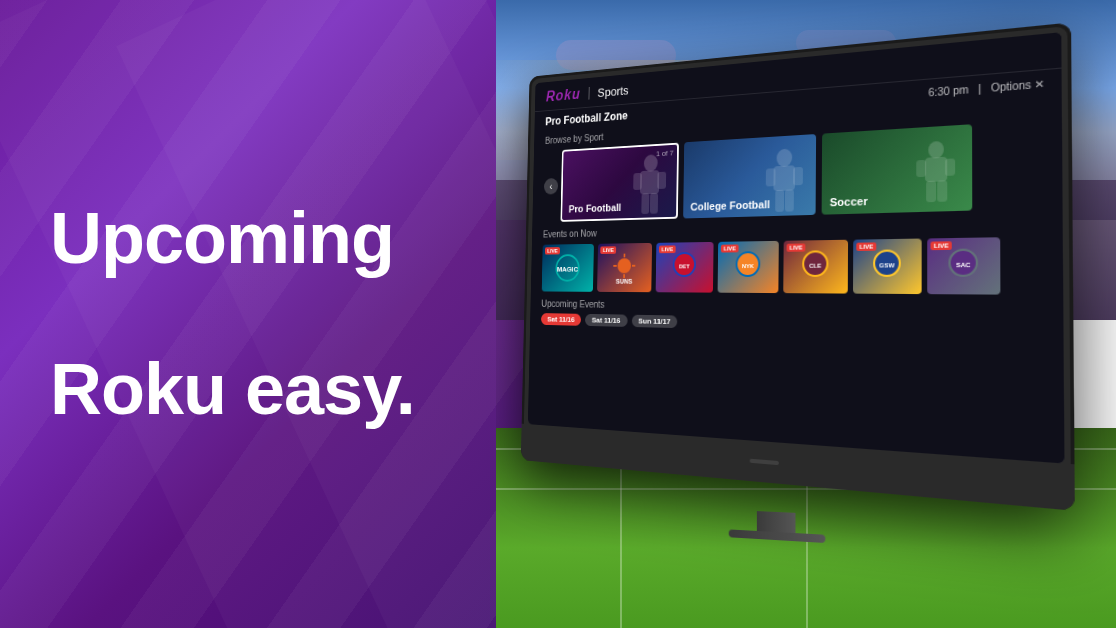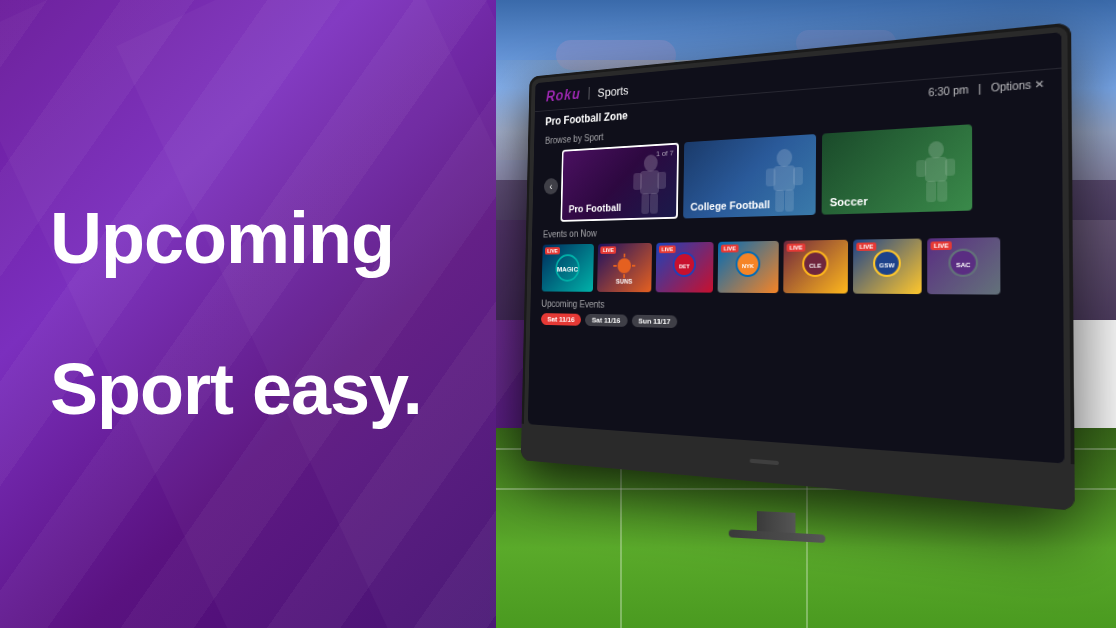--- a/index.html
+++ b/index.html
@@ -472,21 +472,21 @@
 </head>
 <body>
 
 <div class="left-section">
   <div class="stripe-overlay"></div>
   <div class="diagonal-1"></div>
   <div class="diagonal-2"></div>
   <div class="streaming-text">
     <span>Upcoming</span><br>
     <br>
-    <span>Sport easy.</span>
+    <span>Roku easy.</span>
   </div>
 </div>
 
 <div class="right-section">
 
   <div class="sky">
 
     <div class="cloud" style="top:40px;left:60px;width:120px;height:30px;opacity:0.5;"></div>
     <div class="cloud" style="top:60px;left:180px;width:80px;height:20px;opacity:0.4;"></div>
     <div class="cloud" style="top:30px;left:300px;width:100px;height:25px;opacity:0.3;"></div>

